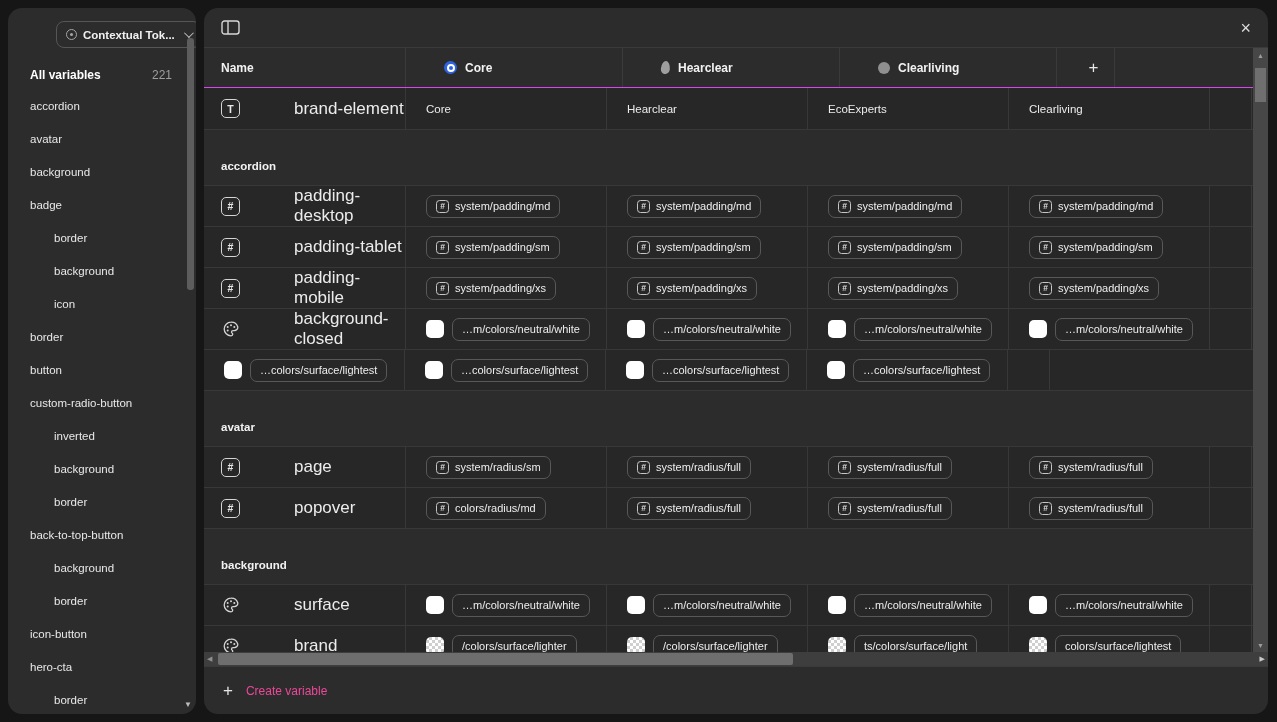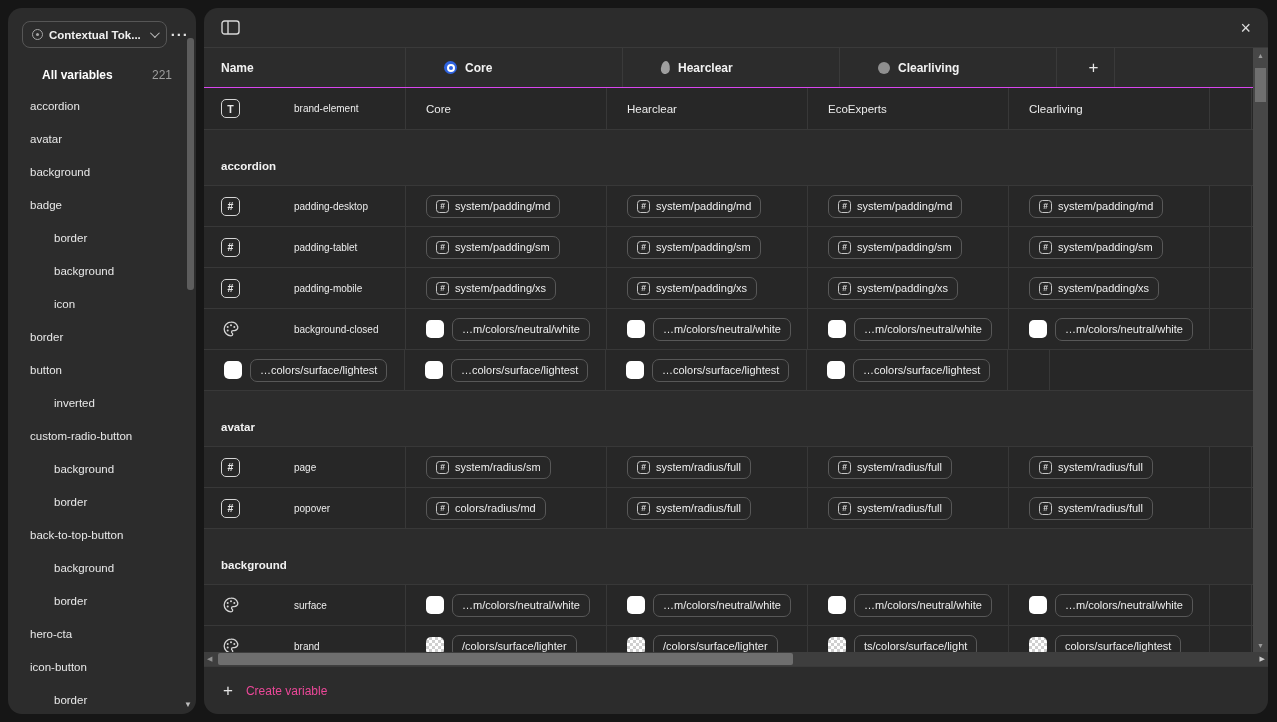--- a/index.html
+++ b/index.html
@@ -8,33 +8,33 @@
     position:relative; width:1277px; height:722px; overflow:hidden;
     background:#161616; font-family:"Liberation Sans", sans-serif; color:#e9e9e9;
     -webkit-font-smoothing:antialiased;
   }
 
   
   .sidebar {
     position:absolute; left:8px; top:8px; width:188px; height:706px;
     background:#2c2c2c; border-radius:14px; overflow:hidden;
   }
-  .sb-header { display:flex; align-items:center; padding:13px 14px 8px 14px; }
+  .sb-header { display:flex; align-items:center; padding:13px 14px 8px 8px;margin-left:40px; }
   .collection-select {
     display:flex; align-items:center; gap:6px; height:27px; padding:0 9px;
     border:1px solid #565656; border-radius:8px; cursor:default; background:transparent;
   }
   .collection-icon { width:11px; height:11px; border:1.4px solid #a5a5a5; border-radius:50%;
     display:flex; align-items:center; justify-content:center; flex:0 0 auto; }
   .collection-icon::after { content:""; width:3px; height:3px; background:#a5a5a5; border-radius:50%; }
   .collection-label { font-size:11.5px; font-weight:700; color:#f1f1f1; white-space:nowrap; }
   .chev { width:7px; height:7px; border-right:1.5px solid #bdbdbd; border-bottom:1.5px solid #bdbdbd;
     transform:rotate(45deg) translateY(-2px); margin-left:3px; }
   .more-btn { margin-left:auto; color:#e3e3e3; font-size:15px; font-weight:700; letter-spacing:1px; padding:0 4px; }
-  .allvars { display:flex; align-items:center; padding:12px 24px 0 34px; }
+  .allvars { display:flex; align-items:center; padding:12px 24px 0 22px; }
   .allvars-label { font-size:12px; font-weight:700; color:#ffffff; }
   .allvars-count { margin-left:auto; font-size:12px; color:#9e9e9e; }
   .sb-list { margin-top:7px; }
   .sb-item { height:33px; display:flex; align-items:center; padding-left:22px;
     font-size:11.5px; color:#e8e8e8; cursor:default; }
   .sb-item.ind1 { padding-left:46px; }
   .sb-thumb { position:absolute; right:2px; top:30px; width:7px; height:252px;
     background:#5d5d5d; border-radius:3px; }
   .sb-down { position:absolute; right:4px; bottom:5px; font-size:8px; color:#bdbdbd; }
 
@@ -65,21 +65,21 @@
   .cell.c-name { gap:11px; }
   .cell.c-mode { padding-left:20px; }
   .band { height:56px; background:#2c2c2c; border-bottom:1px solid #383838;
     display:flex; align-items:flex-end; padding:0 0 13px 17px; }
   .band-label { font-size:11.5px; font-weight:700; color:#f2f2f2; }
 
   .ticon { width:19px; height:19px; border:1.3px solid #d4d4d4; border-radius:5px;
     display:flex; align-items:center; justify-content:center;
     font-size:10.5px; font-weight:700; color:#e8e8e8; flex:0 0 auto; }
   .ticon.coloricon { border:none; }
-  .rlabel { font-size:10px; color:#ececec;padding-left:43px; }
+  .rlabel { font-size:17px; color:#ececec;padding-left:43px; }
   .plainval { font-size:11.5px; color:#ececec; }
 
   .pill { display:inline-flex; align-items:center; gap:6px; height:23px; padding:0 9px;
     border:1px solid #585858; border-radius:7px; font-size:11px; color:#ededed; white-space:nowrap; }
   .picon { width:13px; height:13px; border:1px solid #c6c6c6; border-radius:3.5px;
     display:flex; align-items:center; justify-content:center;
     font-size:8.5px; font-weight:700; color:#dedede; }
   .swatch { width:18px; height:18px; border-radius:5px; background:#ffffff; margin-right:8px; flex:0 0 auto; }
   .swatch.checker {
     background-color:#fff;
@@ -150,46 +150,46 @@
         </div>
         <div class="sb-item ind1">
           <span class="sb-item-label">icon</span>
         </div>
         <div class="sb-item">
           <span class="sb-item-label">border</span>
         </div>
         <div class="sb-item">
           <span class="sb-item-label">button</span>
         </div>
+        <div class="sb-item">
+          <span class="sb-item-label">custom-radio-button</span>
+        </div>
         <div class="sb-item ind1">
           <span class="sb-item-label">inverted</span>
         </div>
-        <div class="sb-item">
-          <span class="sb-item-label">custom-radio-button</span>
-        </div>
         <div class="sb-item ind1">
           <span class="sb-item-label">background</span>
         </div>
         <div class="sb-item ind1">
           <span class="sb-item-label">border</span>
         </div>
         <div class="sb-item">
           <span class="sb-item-label">back-to-top-button</span>
         </div>
         <div class="sb-item ind1">
           <span class="sb-item-label">background</span>
         </div>
         <div class="sb-item ind1">
           <span class="sb-item-label">border</span>
         </div>
         <div class="sb-item">
+          <span class="sb-item-label">icon-button</span>
+        </div>
+        <div class="sb-item">
           <span class="sb-item-label">hero-cta</span>
-        </div>
-        <div class="sb-item">
-          <span class="sb-item-label">icon-button</span>
         </div>
         <div class="sb-item ind1">
           <span class="sb-item-label">border</span>
         </div>
       </div>
     <div class="sb-thumb"></div>
     <div class="sb-down">▼</div>
   </div>
 
   <div class="main">

